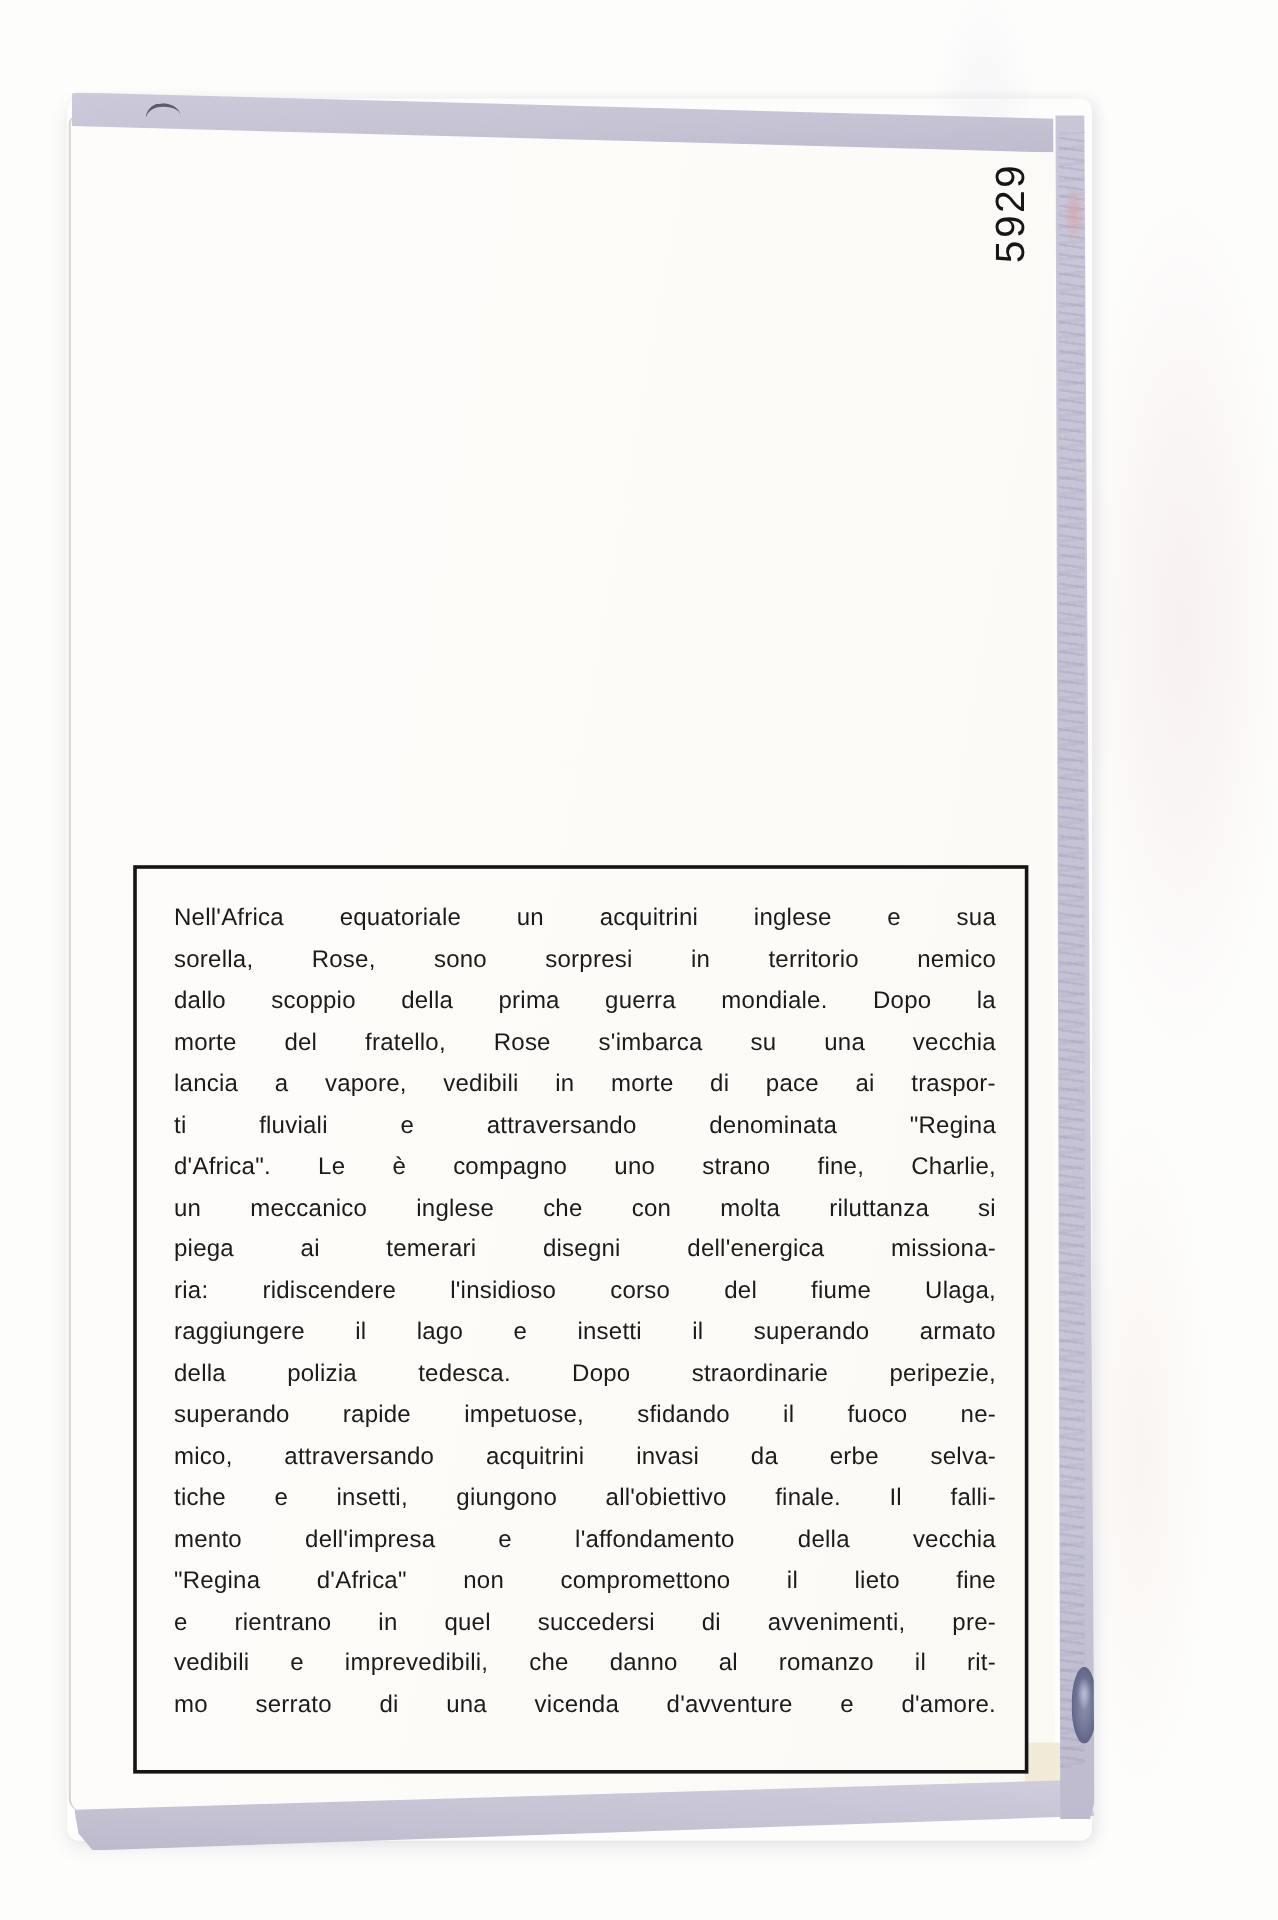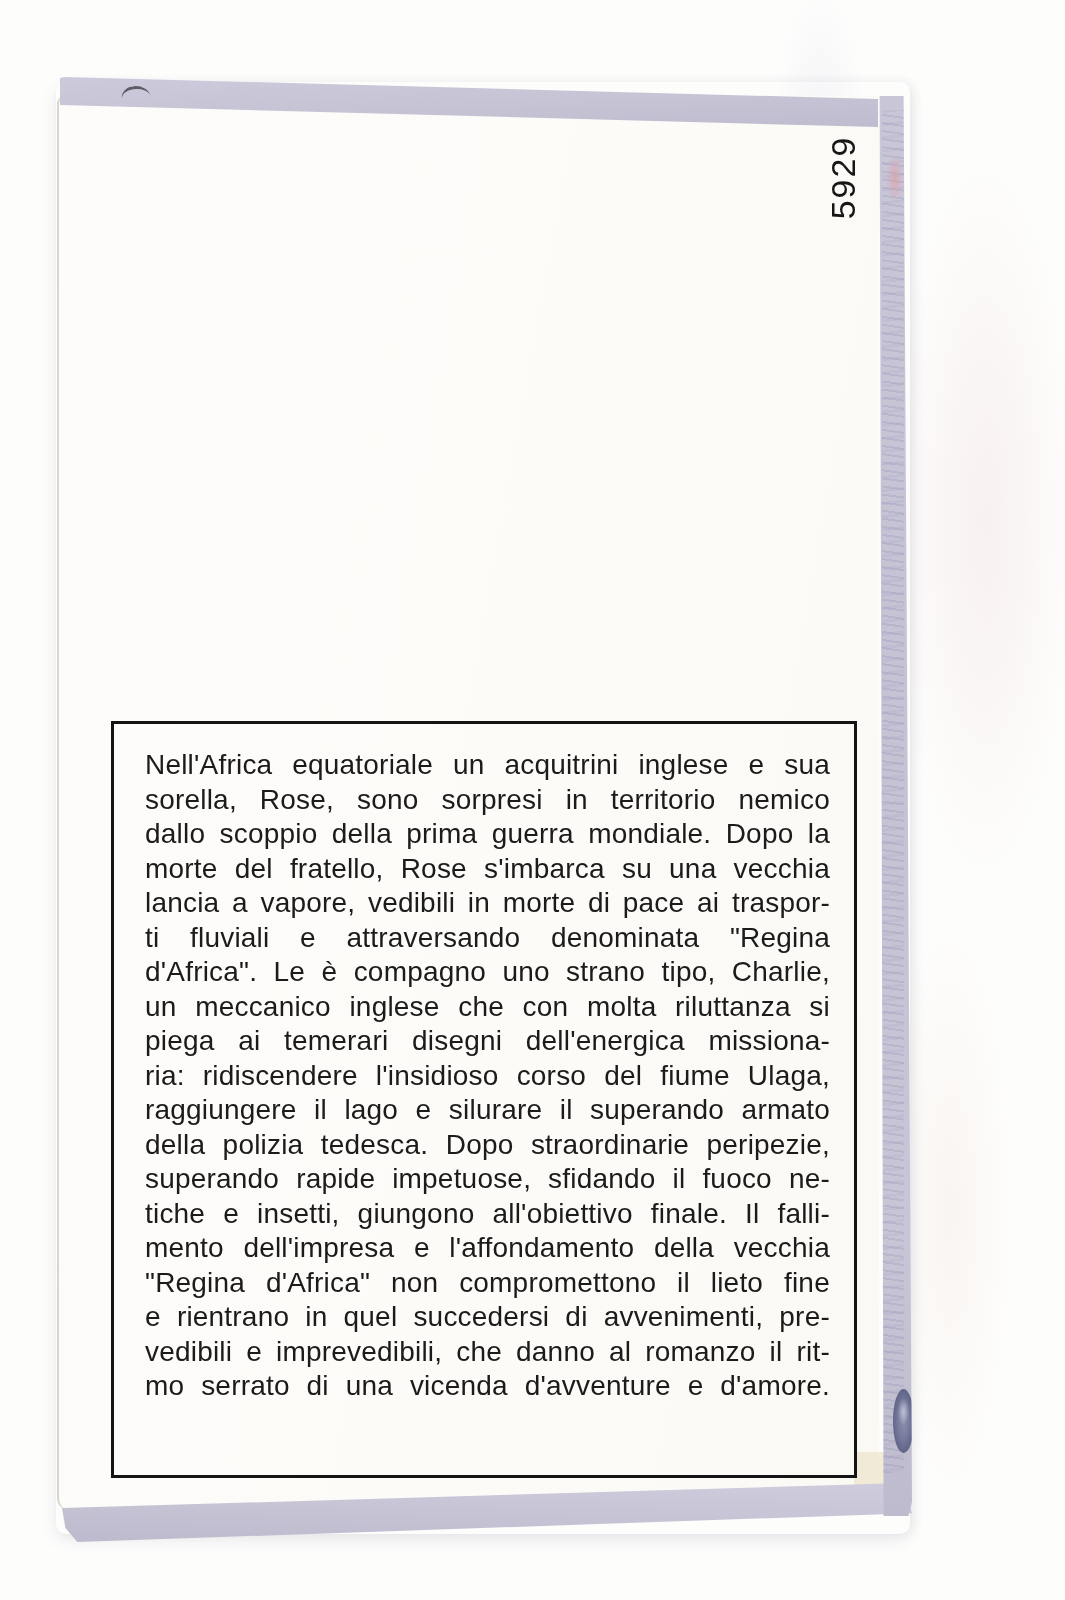--- a/index.html
+++ b/index.html
@@ -102,21 +102,21 @@
   
   .synopsis-box {
     position: absolute; left: 111px; top: 721px; width: 746px; height: 757px; z-index: 5;
     border: 3px solid #141414;
     padding: 24px 24px 0 31px;
     background: transparent;
   }
   .syn-line {
     display: flex; justify-content: space-between; align-items: baseline;
     height: 34.5px; line-height: 34.5px;
-    font-size: 28px; color: #1b1b1b;
+    font-size: 20px; color: #1b1b1b;
     letter-spacing: 0.2px;
   }
   .syn-line span { white-space: pre; }
 </style>
 </head>
 <body>
 
 <div class="scene">
 
   <div class="bg-streaks"></div>
@@ -206,21 +206,21 @@
         <span>"Regina</span>
       </div>
 
       <div class="syn-line">
         <span>d'Africa".</span>
         <span>Le</span>
         <span>è</span>
         <span>compagno</span>
         <span>uno</span>
         <span>strano</span>
-        <span>tipo,</span>
+        <span>fine,</span>
         <span>Charlie,</span>
       </div>
 
       <div class="syn-line">
         <span>un</span>
         <span>meccanico</span>
         <span>inglese</span>
         <span>che</span>
         <span>con</span>
         <span>molta</span>
@@ -245,21 +245,21 @@
         <span>del</span>
         <span>fiume</span>
         <span>Ulaga,</span>
       </div>
 
       <div class="syn-line">
         <span>raggiungere</span>
         <span>il</span>
         <span>lago</span>
         <span>e</span>
-        <span>silurare</span>
+        <span>insetti</span>
         <span>il</span>
         <span>superando</span>
         <span>armato</span>
       </div>
 
       <div class="syn-line">
         <span>della</span>
         <span>polizia</span>
         <span>tedesca.</span>
         <span>Dopo</span>
@@ -270,20 +270,29 @@
       <div class="syn-line">
         <span>superando</span>
         <span>rapide</span>
         <span>impetuose,</span>
         <span>sfidando</span>
         <span>il</span>
         <span>fuoco</span>
         <span>ne-</span>
       </div>
 
+      <div class="syn-line">
+        <span>mico,</span>
+        <span>attraversando</span>
+        <span>acquitrini</span>
+        <span>invasi</span>
+        <span>da</span>
+        <span>erbe</span>
+        <span>selva-</span>
+      </div>
 
       <div class="syn-line">
         <span>tiche</span>
         <span>e</span>
         <span>insetti,</span>
         <span>giungono</span>
         <span>all'obiettivo</span>
         <span>finale.</span>
         <span>Il</span>
         <span>falli-</span>

